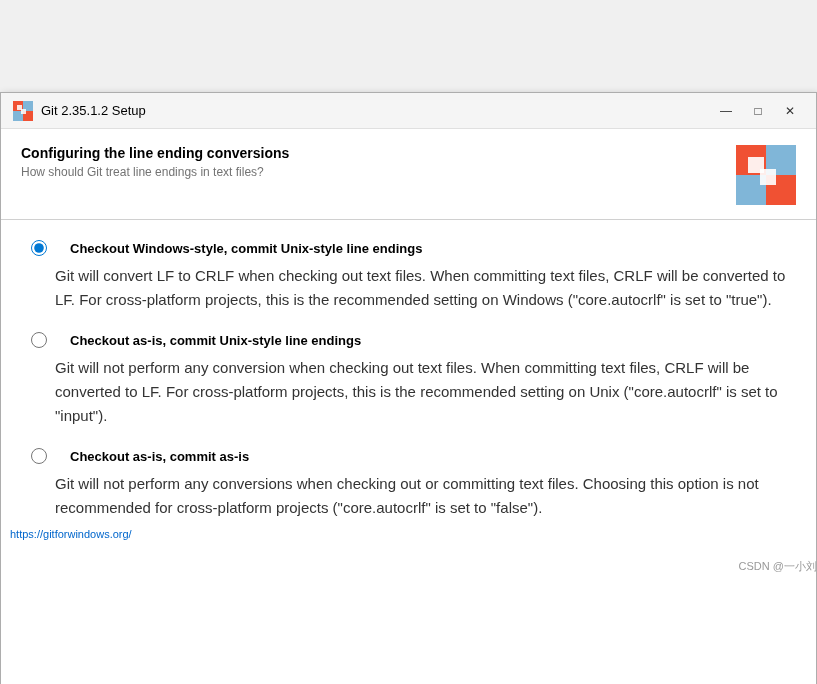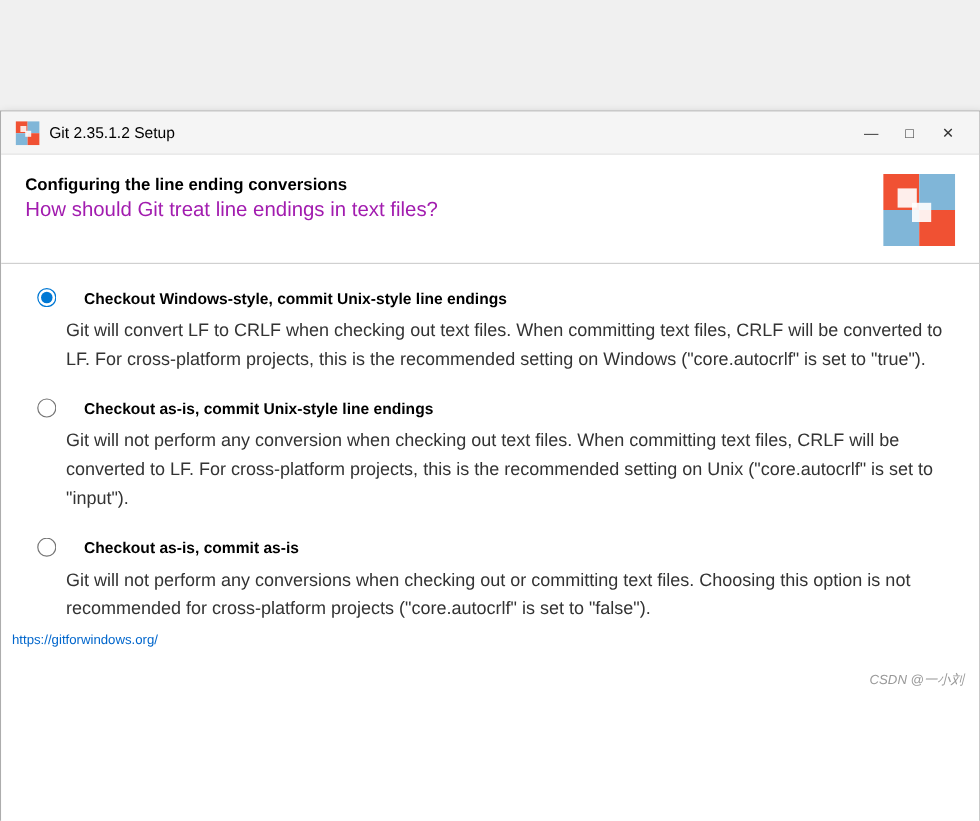--- a/index.html
+++ b/index.html
@@ -70,22 +70,22 @@
       justify-content: space-between;
     }
     .header-text-block {}
     .header-title {
       font-size: 14px;
       font-weight: bold;
       color: #000;
       margin-bottom: 4px;
     }
     .header-subtitle {
-      font-size: 17px;
-      color: #a21caf;
+      font-size: 12px;
+      color: #737373;
     }
     .header-logo {
       width: 60px;
       height: 60px;
     }
 
     .content {
       flex: 1;
       padding: 20px 30px;
       background: #ffffff;
@@ -170,24 +170,23 @@
     }
     .btn.primary {
       background: #f0f0f0;
       border: 8px solid #ec4899;
       font-weight: 600;
     }
 
     .watermark {
       position: absolute;
       bottom: 18px;
-      right: 14px;
+      right: 0;
       font-size: 11px;
       color: #999;
-      font-style: italic;
     }
 
     .window-wrapper {
       position: relative;
       width: 817px;
       height: 500px;
     }
   </style>
 </head>
 <body>

